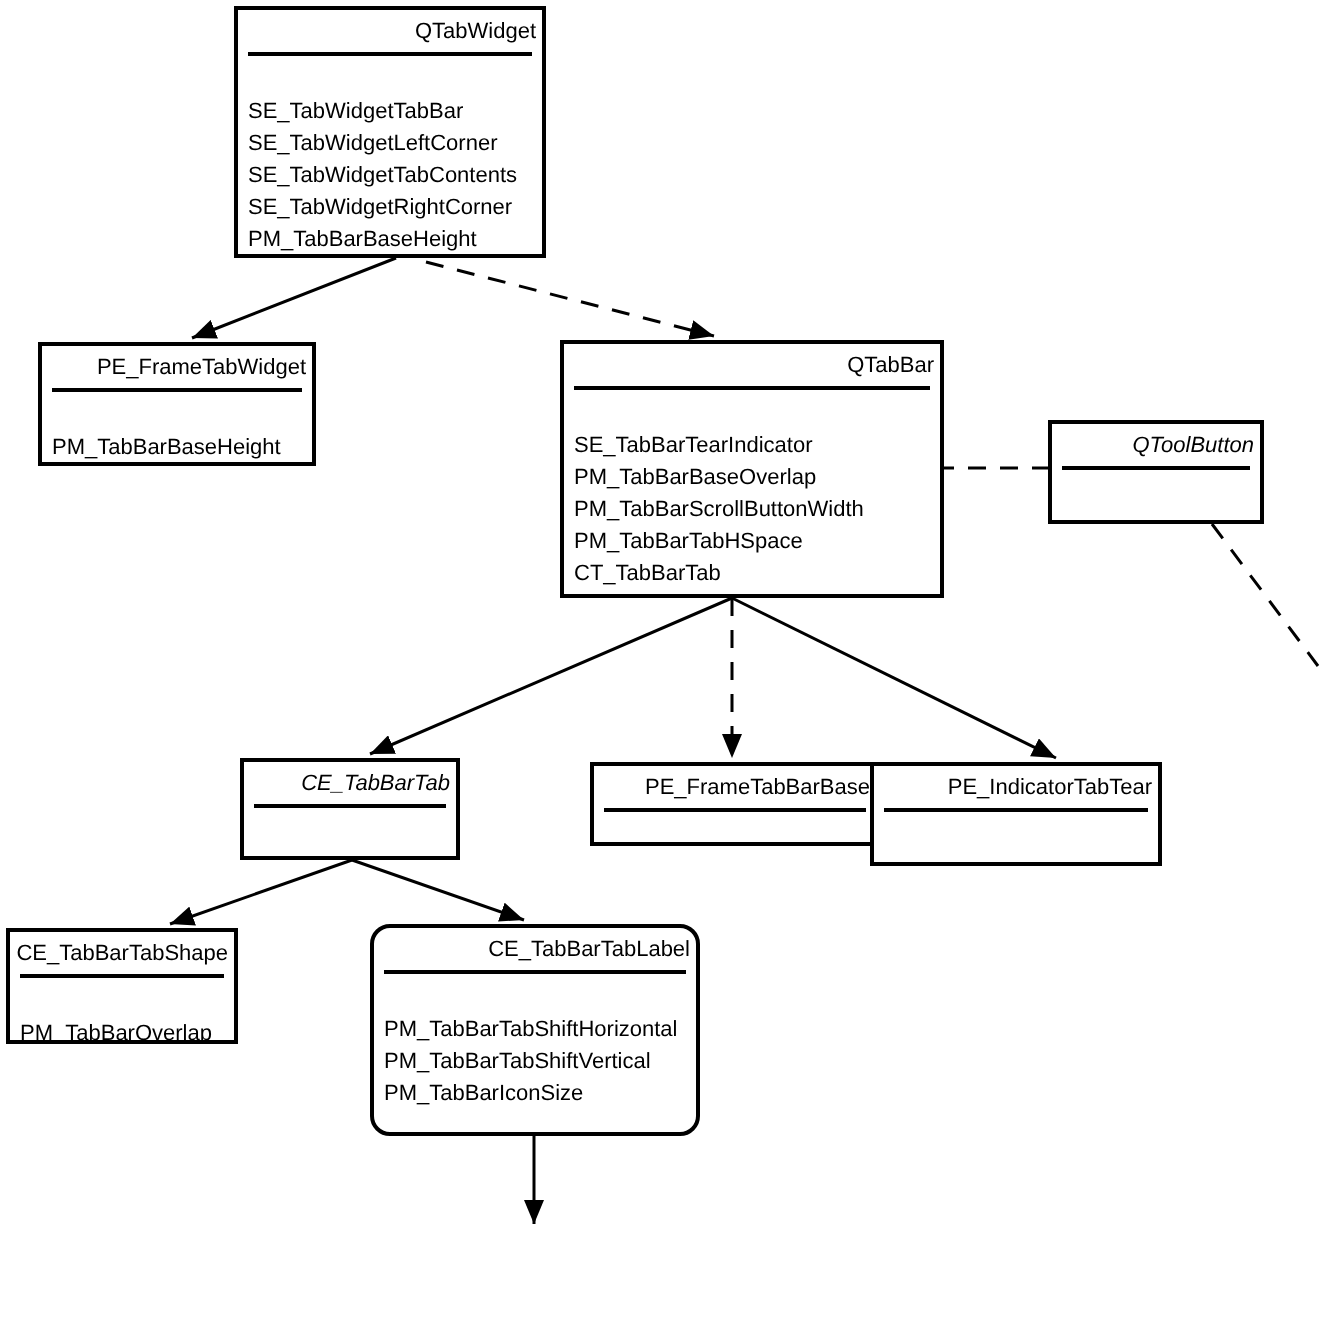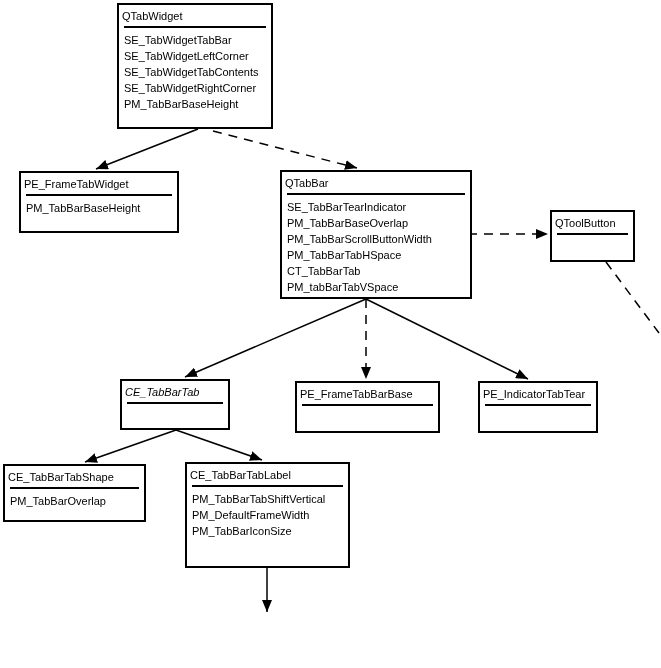--- a/index.html
+++ b/index.html
@@ -20,46 +20,46 @@
     pointer-events: none;
   }
   .box {
     position: absolute;
     box-sizing: border-box;
     border: 2px solid #000000;
     background: #ffffff;
     overflow: hidden;
   }
   .box-title {
-    text-align: left;
+    text-align: right;
     padding: 5px 3px 4px 3px;
     white-space: nowrap;
   }
   .box-sep {
     height: 0;
     border-top: 2px solid #000000;
     margin: 0 5px;
   }
   .box-items {
-    padding: 4px 4px 2px 5px;
+    padding: 20px 4px 2px 5px;
   }
   .box-item {
     line-height: 16px;
     white-space: nowrap;
   }
   
   #box-qtabwidget        { left:117px; top:3px;   width:156px; height:126px; }
-  #box-pe-frametabwidget { left:19px;  top:171px; width:160px; height:62px;  }
+  #box-pe-frametabwidget { left:19px;  top:171px; width:139px; height:62px;  }
   #box-qtabbar           { left:280px; top:170px; width:192px; height:129px; }
-  #box-qtoolbutton       { left:550px; top:210px; width:85px; height:52px;  }
+  #box-qtoolbutton       { left:524px; top:210px; width:108px; height:52px;font-style:italic;  }
   #box-ce-tabbartab      { left:120px; top:379px; width:110px; height:51px;font-style:italic;  }
-  #box-pe-frametabbarbase{ left:295px; top:381px; width:145px; height:52px;  }
-  #box-pe-indicatortabtear{left:478px; top:381px; width:120px; height:52px;  }
-  #box-ce-tabbartabshape { left:3px;   top:464px; width:143px; height:58px;  }
-  #box-ce-tabbartablabel { left:185px; top:462px; width:165px; height:106px; }
+  #box-pe-frametabbarbase{ left:295px; top:381px; width:145px; height:42px;  }
+  #box-pe-indicatortabtear{left:435px; top:381px; width:146px; height:52px;  }
+  #box-ce-tabbartabshape { left:3px;   top:464px; width:116px; height:58px;  }
+  #box-ce-tabbartablabel { left:185px; top:462px; width:165px; height:106px;border-radius:10px; }
   #box-pe-framefocusrect { left:195px; top:614px; width:142px; height:51px;  }
 </style>
 </head>
 <body>
 
 <div class="canvas">
 
   <svg class="edge-layer" viewBox="0 0 661 668" xmlns="http://www.w3.org/2000/svg">
     <defs>
       <marker id="arrow" viewBox="0 0 12 10" refX="12" refY="5" markerWidth="12" markerHeight="10" markerUnits="userSpaceOnUse" orient="auto">
@@ -136,20 +136,20 @@
     <div class="box-sep"></div>
     <div class="box-items">
       <div class="box-item">PM_TabBarOverlap</div>
     </div>
   </div>
 
   <div class="box" id="box-ce-tabbartablabel">
     <div class="box-title">CE_TabBarTabLabel</div>
     <div class="box-sep"></div>
     <div class="box-items">
+      <div class="box-item">PM_TabBarTabShiftHorizontal</div>
       <div class="box-item">PM_TabBarTabShiftVertical</div>
-      <div class="box-item">PM_DefaultFrameWidth</div>
       <div class="box-item">PM_TabBarIconSize</div>
     </div>
   </div>
 
 
 </div>
 
 </body></html>

